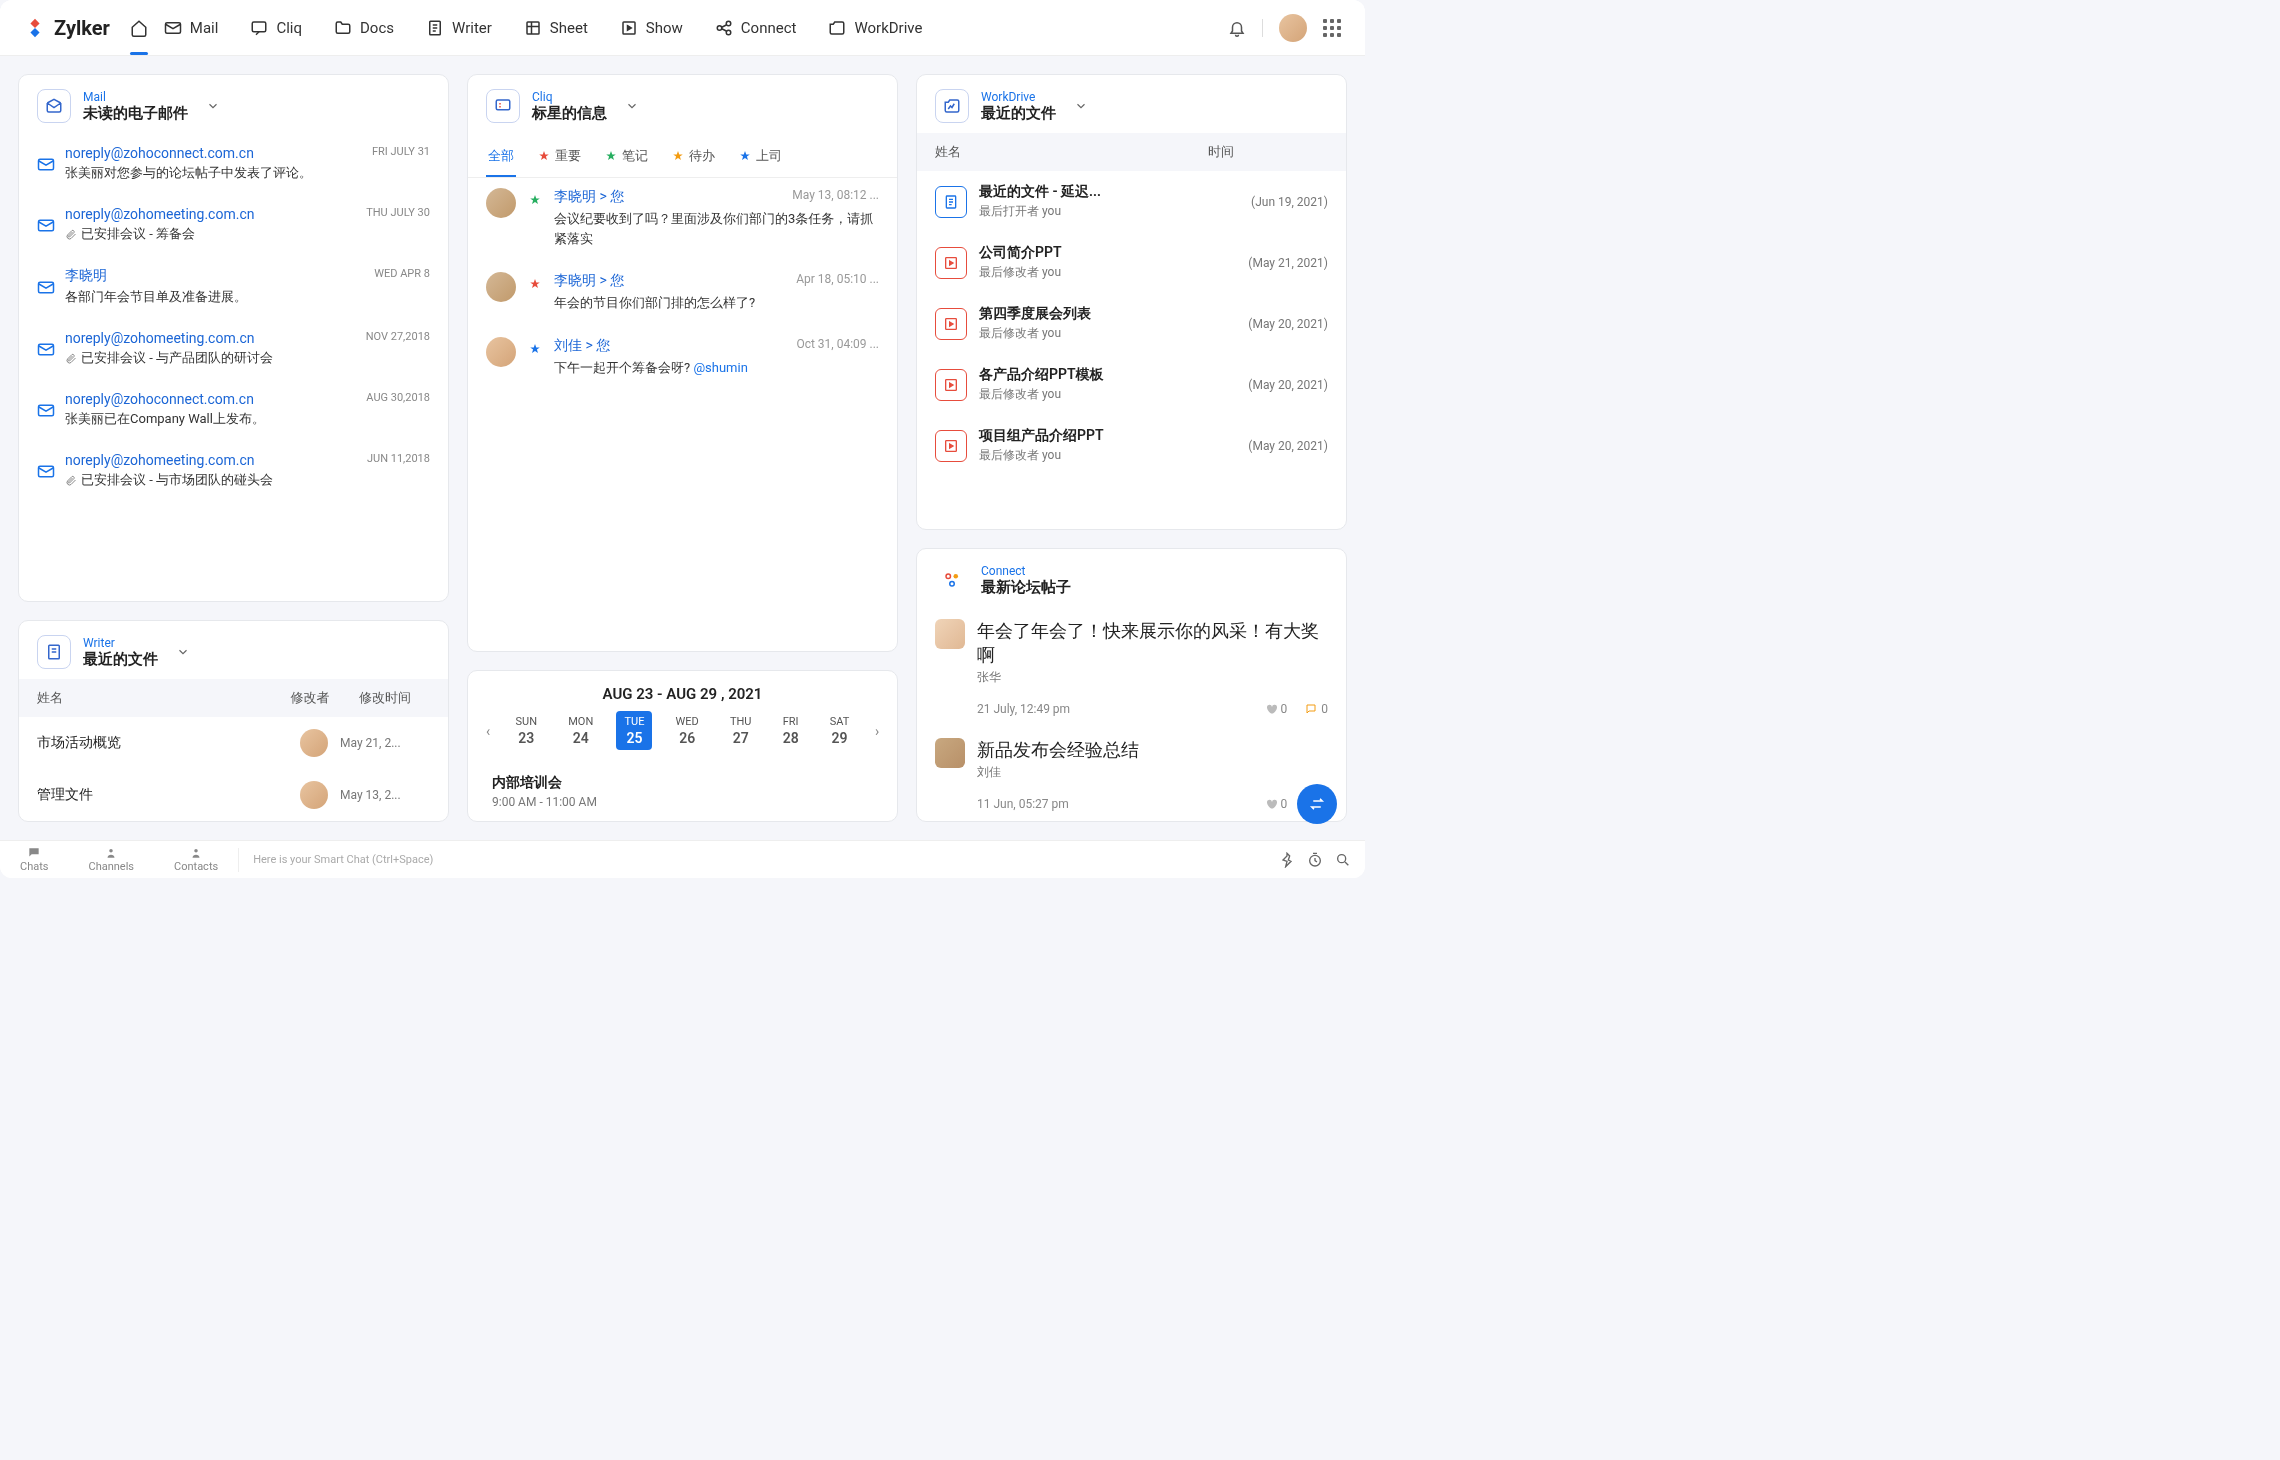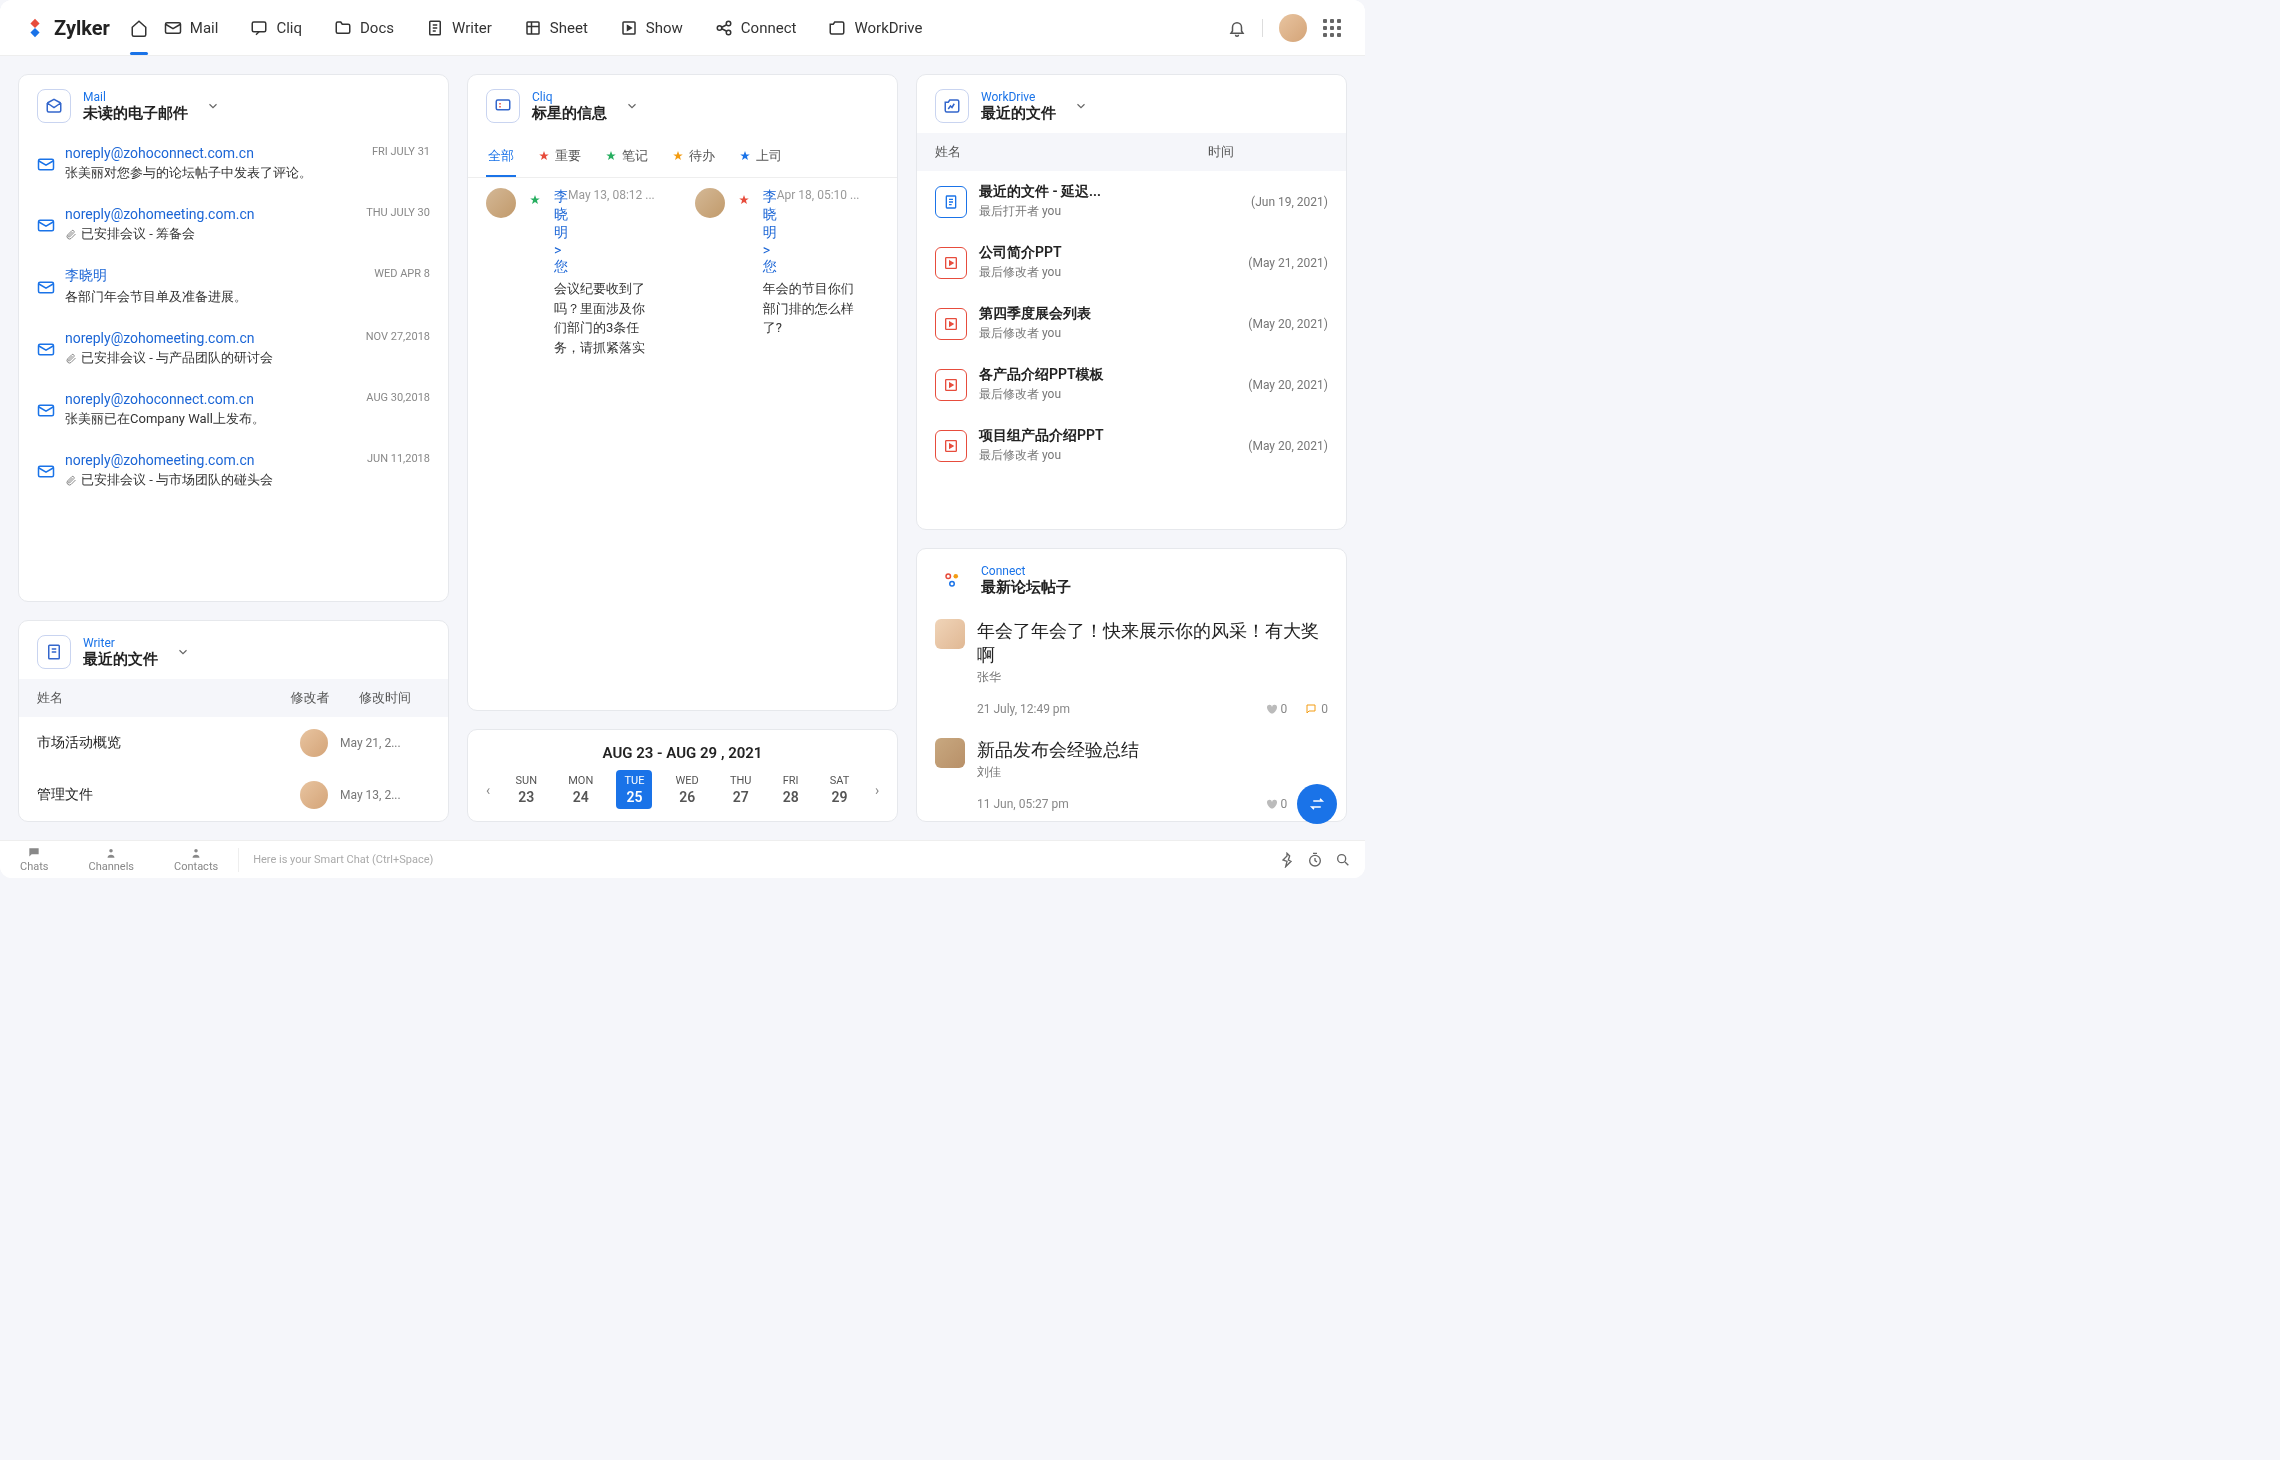--- a/index.html
+++ b/index.html
@@ -35,21 +35,21 @@
 .mail-from{font-size:14px;color:#1c66d6}
 .mail-subj{font-size:13px;color:#333;margin-top:3px;display:flex;align-items:center;gap:4px}
 .clip{width:12px;height:12px;color:#888}
 .mail-date{font-size:11px;color:#888;text-align:right;white-space:nowrap}
 .tabs{display:flex;gap:20px;padding:8px 18px 0;border-bottom:1px solid #eee}
 .tab{font-size:13px;padding:6px 2px 10px;color:#555;display:flex;align-items:center;gap:5px;cursor:pointer;border-bottom:2px solid transparent}
 .tab.active{color:#1a73e8;border-bottom-color:#1a73e8}
 .star{width:12px;height:12px}
 .star.blue{color:#1a73e8}.star.red{color:#e74c3c}.star.green{color:#27ae60}.star.orange{color:#f39c12}
 .follow{padding:10px 18px;font-size:13px;display:flex;align-items:center;gap:8px;font-weight:700}
-.chat-list{display:flex;flex-direction:row;gap:4px}
+.chat-list{display:flex;flex-direction:column;gap:4px}
 .chat-item{display:flex;gap:12px;padding:10px 18px}
 .chat-av{width:30px;height:30px;border-radius:50%;flex-shrink:0}
 .chat-body{flex:1}
 .chat-from{font-size:14px;color:#1c66d6}
 .chat-msg{font-size:13px;color:#333;margin-top:3px;line-height:1.5}
 .chat-time{font-size:12px;color:#999;white-space:nowrap}
 .mention{color:#1a73e8}
 .table-hdr{display:flex;background:#f5f6fa;padding:10px 18px;font-size:13px;color:#555}
 .col-name{flex:1}
 .col-time{width:120px;text-align:left}
@@ -448,20 +448,24 @@
      <span class="dow">FRI</span>
      <span class="num">28</span>
    </div>
               <div class="cal-day">
      <span class="dow">SAT</span>
      <span class="num">29</span>
    </div>
             </div>
       <div class="cal-arrow">›</div>
     </div>
+    <div class="event">
+      <div class="event-title">内部培训会</div>
+      <div class="event-time">9:00 AM - 11:00 AM</div>
+    </div>
   </div>
 </div>
 
 <div class="col">
   <div class="card flex-grow">
     <div class="card-hdr">
       <div class="card-icon">
               <svg viewBox="0 0 24 24" fill="none" stroke="currentColor" stroke-width="2">
                 <path d="M3 7h4l2-3h10a2 2 0 012 2v12a2 2 0 01-2 2H5a2 2 0 01-2-2z"></path>
                 <path d="M7 16l3-4 2 2 3-5"></path>

